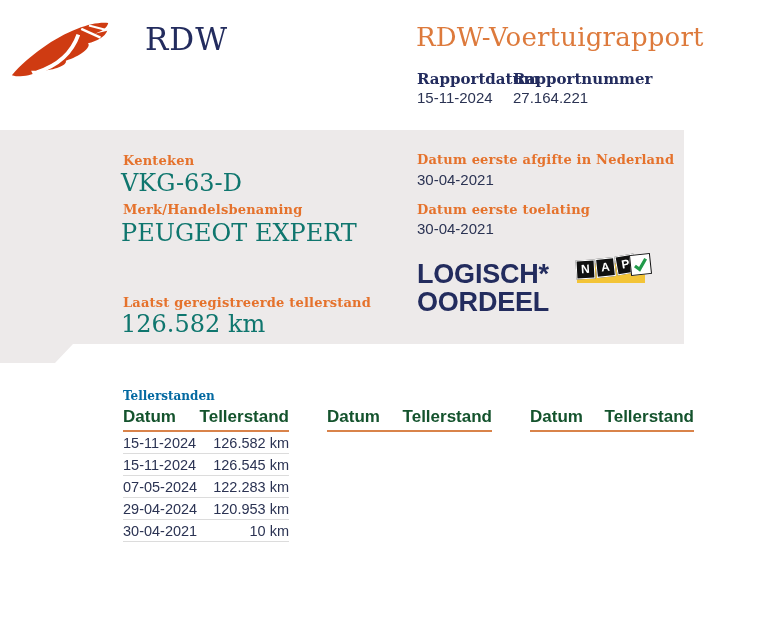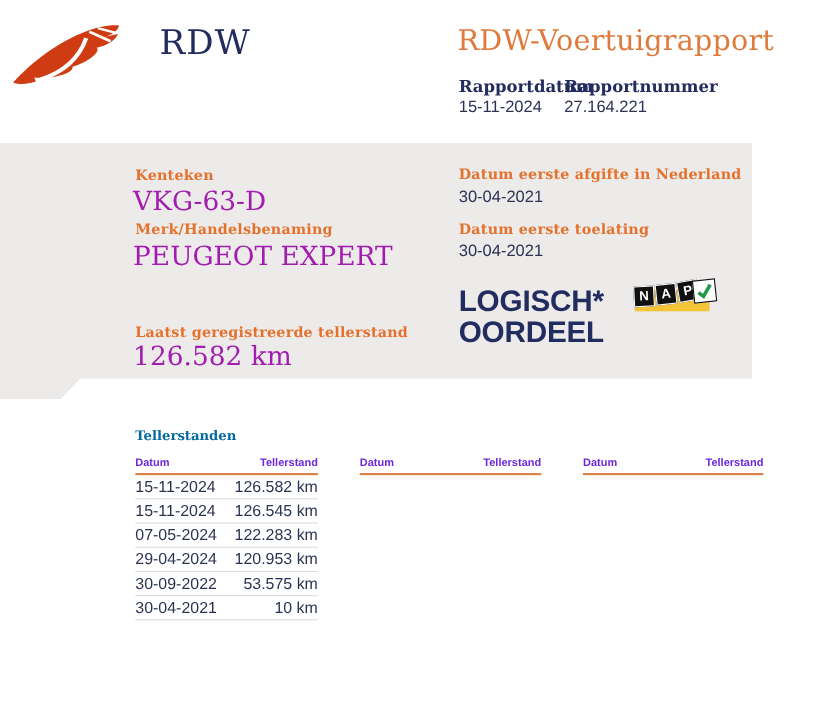--- a/index.html
+++ b/index.html
@@ -19,21 +19,21 @@
   #rapportdatum-label{left:417px;top:70px;}
   #rapportnummer-label{left:513px;top:70px;}
   #rapportdatum-value{left:417px;top:89px;}
   #rapportnummer-value{left:513px;top:89px;}
   
   #summary-panel{
     left:0;top:130px;width:684px;height:233px;background:#edeaea;
     clip-path:polygon(0 0,684px 0,684px 214px,73px 214px,55px 233px,0 233px);
   }
   .field-label{font-size:13px;font-weight:bold;color:#e5722c;letter-spacing:.2px;}
-  .field-value-lg{font-size:24px;color:#a21caf;}
+  .field-value-lg{font-size:24px;color:#0f766e;}
   .field-value-sm{font-size:15px;color:#2b3353;}
   #kenteken-label{left:123px;top:153px;}
   #kenteken-value{left:121px;top:169px;}
   #merk-label{left:123px;top:202px;}
   #merk-value{left:121px;top:219px;}
   #teller-label{left:123px;top:295px;}
   #teller-value{left:121px;top:310px;}
   #afgifte-label{left:417px;top:152px;}
   #afgifte-value{left:417px;top:171px;}
   #toelating-label{left:417px;top:202px;}
@@ -57,21 +57,21 @@
   
   #tellerstanden-title{left:123px;top:389px;font-size:12px;font-weight:bold;color:#0369a1;}
   .col-group{position:absolute;top:411px;}
   #col-group-1{left:123px;width:166px;}
   #col-group-2{left:327px;width:165px;}
   #col-group-3{left:530px;width:164px;}
   .col-head{
     display:flex;justify-content:space-between;align-items:flex-end;
     border-bottom:2px solid #d9834a;padding-bottom:3px;height:16px;
   }
-  .col-head span{font-size:10px;font-weight:bold;color:#6d28d9;}
+  .col-head span{font-size:17px;font-weight:bold;color:#14532d;}
   .trow{
     display:flex;justify-content:space-between;align-items:center;
     height:21px;border-bottom:1px solid #dcdcdc;font-size:14.5px;color:#2b3353;
   }
 </style>
 </head>
 <body>
 
 <svg id="logo" class="abs" viewBox="0 0 110 72" xmlns="http://www.w3.org/2000/svg">
   <path fill="#cf3b12" d="M4,60 C22,40 48,21 72,12 C84,7 96,5 104,6 C103,11 97,15 90,17 L103,14 C101,20 92,25 83,27 C87,31 74,41 60,45 C62,50 45,56 32,55 C27,60 14,63 4,60 Z"></path>
@@ -140,24 +140,20 @@
   <div class="trow">
     <span>07-05-2024</span>
     <span>122.283 km</span>
   </div>
 
   <div class="trow">
     <span>29-04-2024</span>
     <span>120.953 km</span>
   </div>
 
-  <div class="trow">
-    <span>30-09-2022</span>
-    <span>53.575 km</span>
-  </div>
 
   <div class="trow">
     <span>30-04-2021</span>
     <span>10 km</span>
   </div>
 </div>
 </div>
 
 <div id="col-group-2" class="col-group">
   <div class="col-head">

